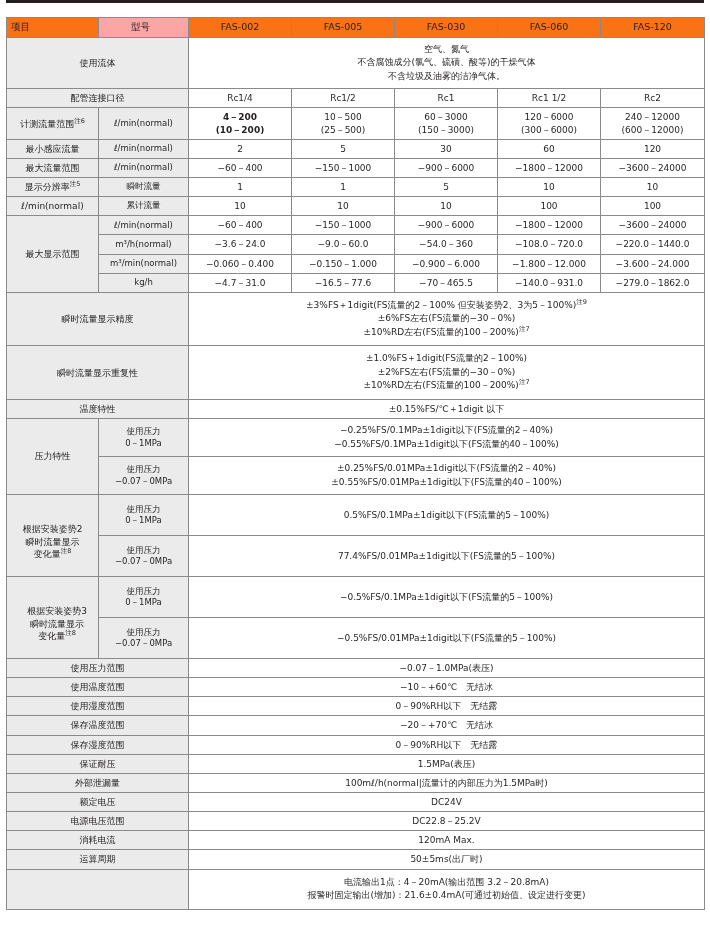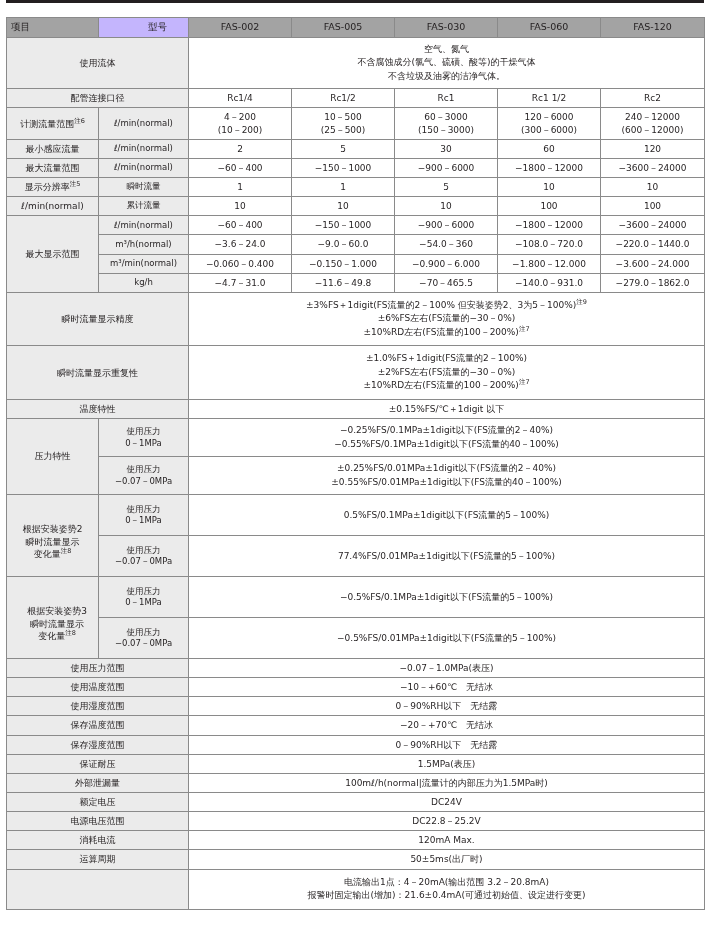--- a/index.html
+++ b/index.html
@@ -30,21 +30,21 @@
   }
   table.spec td, table.spec th{
     border:1px solid #8a8a8a;
     padding:3px 4px;
     vertical-align:middle;
     text-align:center;
     font-weight:normal;
   }
   .topline td{border-top:2px solid #3b3b3b;}
   .hdr td{
-    background:#a3a3a3;
+    background:#f97316;
     font-size:9.5px;
     padding:5px 4px;
   }
   .lbl{
     text-align:left;
     background:#ebebeb;
     padding-left:6px;
     font-size:9px;
   }
   .unit{
@@ -81,21 +81,21 @@
       <col style="width:103px">
       <col style="width:103px">
       <col style="width:104px">
     </colgroup>
     <tbody>
 
       <tr class="hdr topline">
         <td class="lbl" style="text-align:left;">
           <span>项目</span>
         </td>
-        <td style="background:#c4b5fd;text-align:center;padding-left:32px;">
+        <td style="background:#fca5a5;text-align:left;padding-left:32px;">
           <span>型号</span>
         </td>
         <td>FAS-002</td>
         <td>FAS-005</td>
         <td>FAS-030</td>
         <td>FAS-060</td>
         <td>FAS-120</td>
       </tr>
 
       <tr>
@@ -112,21 +112,21 @@
         <td class="val">Rc1</td>
         <td class="val">Rc1 1/2</td>
         <td class="val">Rc2</td>
       </tr>
 
       <tr>
         <td class="lbl">
           <span>计测流量范围</span><sup>注6</sup>
         </td>
         <td class="unit">ℓ/min(normal)</td>
-        <td class="val" style="white-space:pre-line;">4－200
+        <td class="val" style="white-space:pre-line;font-weight:bold;">4－200
 (10－200)</td>
         <td class="val" style="white-space:pre-line;">10－500
 (25－500)</td>
         <td class="val" style="white-space:pre-line;">60－3000
 (150－3000)</td>
         <td class="val" style="white-space:pre-line;">120－6000
 (300－6000)</td>
         <td class="val" style="white-space:pre-line;">240－12000
 (600－12000)</td>
       </tr>
@@ -194,21 +194,21 @@
         <td class="unit">m³/min(normal)</td>
         <td class="val">−0.060－0.400</td>
         <td class="val">−0.150－1.000</td>
         <td class="val">−0.900－6.000</td>
         <td class="val">−1.800－12.000</td>
         <td class="val">−3.600－24.000</td>
       </tr>
       <tr>
         <td class="unit">kg/h</td>
         <td class="val">−4.7－31.0</td>
-        <td class="val">−11.6－49.8</td>
+        <td class="val">−16.5－77.6</td>
         <td class="val">−70－465.5</td>
         <td class="val">−140.0－931.0</td>
         <td class="val">−279.0－1862.0</td>
       </tr>
 
       <tr>
         <td class="lbl" colspan="2">瞬时流量显示精度</td>
         <td class="val multi" colspan="5" style="padding:6px 4px;">
           <div><span>±3%FS＋1digit(FS流量的2－100% 但安装姿势2、3为5－100%)</span><sup>注9</sup></div>
           <div>±6%FS左右(FS流量的−30－0%)</div>

